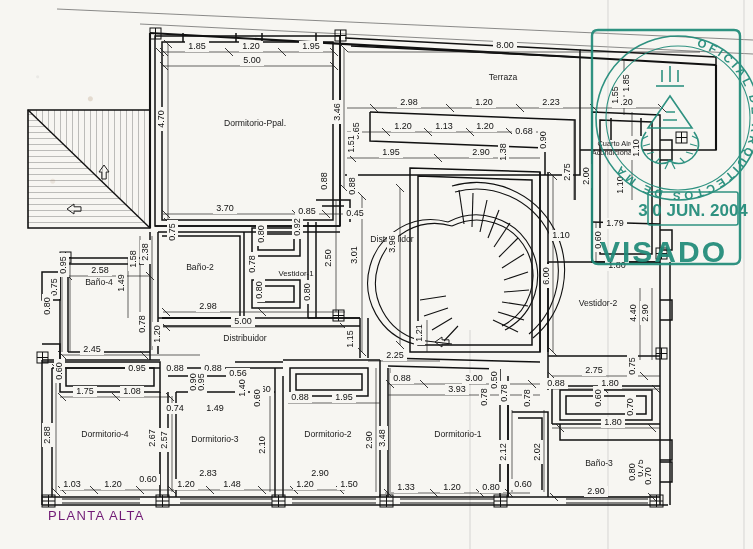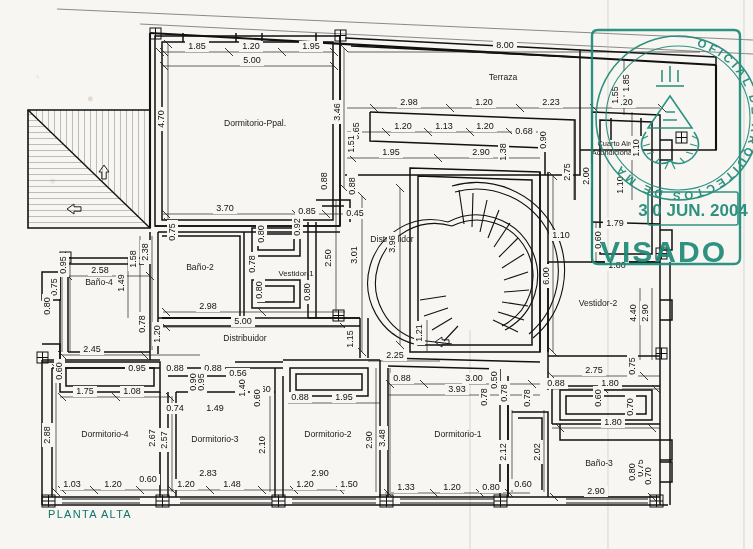--- a/index.html
+++ b/index.html
@@ -12,21 +12,21 @@
   }
   #sheet{position:absolute;inset:0;width:753px;height:549px;}
   .noise{position:absolute;inset:0;pointer-events:none;
     background:
       radial-gradient(circle at 12% 18%, rgba(150,110,70,.20) 0 2px, transparent 3px),
       radial-gradient(circle at 7% 33%, rgba(150,110,70,.13) 0 2px, transparent 3px),
       radial-gradient(circle at 5% 14%, rgba(120,120,120,.10) 0 1px, transparent 2px);
   }
   .title{
     position:absolute;left:48px;top:508px;
-    font-size:11px;letter-spacing:1.3px;color:#0f766e;
+    font-size:13px;letter-spacing:1.3px;color:#701a75;
     font-family:"Liberation Sans", sans-serif;
   }
   svg{display:block;}
 </style>
 </head>
 <body>
 
 <div id="sheet">
 
   <svg width="753" height="549" viewBox="0 0 753 549">

